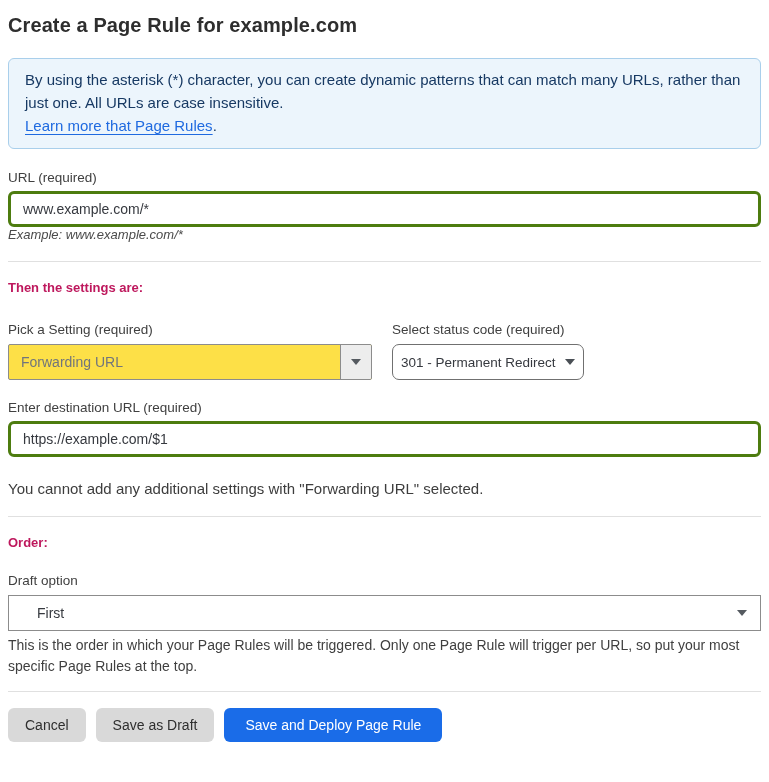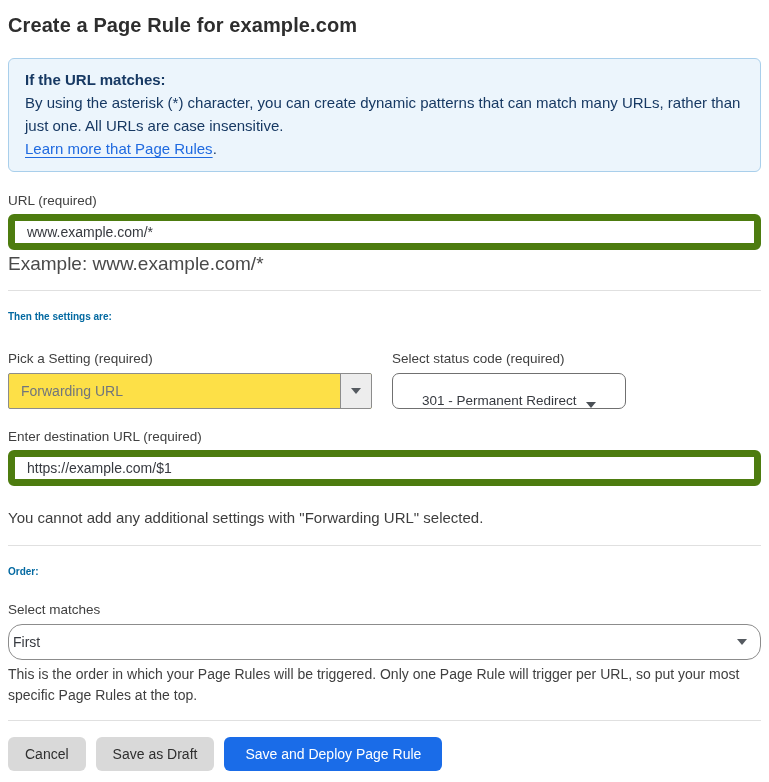--- a/index.html
+++ b/index.html
@@ -44,50 +44,50 @@
     font-size: 13.5px;
     line-height: 17px;
     color: #404040;
   }
 
   .text-input {
     display: block;
     width: 753px;
     height: 36px;
     margin-top: 5px;
-    border: 7px solid #4d7c0f;
+    border: 3px solid #4d7c0f;
     border-radius: 6px;
     padding: 0 12px;
     font-family: "Liberation Sans", "DejaVu Sans", sans-serif;
     font-size: 14px;
     color: #36393f;
     background: #ffffff;
     outline: none;
   }
 
   .helper-text {
-    margin-top: 6px;
-    font-size: 19px;
+    font-size: 13px;
     line-height: 16px;
     color: #4a4a4a;
+    font-style: italic;
   }
 
   .divider {
     border: none;
     border-top: 1px solid #e0e0e0;
     height: 0;
     margin-top: 18px;
   }
 
   .section-heading {
     margin-top: 16px;
-    font-size: 10px;
+    font-size: 13px;
     line-height: 19px;
     font-weight: 700;
-    color: #0369a1;
+    color: #be185d;
   }
 
   .settings-row {
     margin-top: 24px;
     display: flex;
     align-items: flex-start;
   }
   .settings-col-picker { width: 364px; }
   .settings-col-status { margin-left: 20px; }
 
@@ -121,26 +121,26 @@
   .caret {
     width: 0; height: 0;
     border-left: 5px solid transparent;
     border-right: 5px solid transparent;
     border-top: 6px solid #555a60;
   }
 
   .status-combo {
     margin-top: 6px;
     display: inline-flex;
-    align-items: flex-end;
+    align-items: center;
     height: 36px;
     border: 1px solid #707070;
     border-radius: 7px;
     background: #ffffff;
-    padding: 0 29px;
+    padding: 0 8px;
     font-size: 13.5px;
     color: #36393f;
     cursor: pointer;
     gap: 9px;
     white-space: nowrap;
   }
   .status-combo .caret { border-top-color: #4a4f55; }
 
   .dest-label { margin-top: 19px; }
 
@@ -152,25 +152,25 @@
   }
 
   .order-label { margin-top: 20px; }
 
   .select-box {
     position: relative;
     margin-top: 6px;
     width: 753px;
     height: 36px;
     border: 1px solid #8c8c8c;
-    border-radius: 14px;
+    border-radius: 0;
     background: #ffffff;
     display: flex;
     align-items: center;
-    padding: 0 34px 0 4px;
+    padding: 0 34px 0 28px;
     font-size: 14px;
     color: #36393f;
     cursor: pointer;
   }
   .select-box .caret {
     position: absolute;
     right: 13px;
     top: 50%;
     margin-top: -3px;
   }
@@ -211,21 +211,20 @@
     color: #ffffff;
     padding: 0 21px;
   }
 </style>
 </head>
 <body>
 
 <h1 class="page-title">Create a Page Rule for example.com</h1>
 
 <div class="info-box">
-  <div class="info-heading">If the URL matches:</div>
   <div class="info-body">By using the asterisk (*) character, you can create dynamic patterns that can match many URLs, rather than just one. All URLs are case insensitive.</div>
   <div><a class="info-link">Learn more that Page Rules</a><span class="info-link-suffix">.</span></div>
 </div>
 
 <div class="field-label" style="margin-top:20px">URL (required)</div>
 <input class="text-input" type="text" value="www.example.com/*" style="">
 <div class="helper-text">Example: www.example.com/*</div>
 
 <hr class="divider">
 
@@ -252,21 +251,21 @@
 
 <div class="field-label dest-label">Enter destination URL (required)</div>
 <input class="text-input" type="text" value="https://example.com/$1" style="">
 
 <div class="note-text">You cannot add any additional settings with "Forwarding URL" selected.</div>
 
 <hr class="divider">
 
 <div class="section-heading">Order:</div>
 
-<div class="field-label order-label">Select matches</div>
+<div class="field-label order-label">Draft option</div>
 <div class="select-box">
   <span>First</span>
   <span class="caret"></span>
 </div>
 <div class="order-helper">This is the order in which your Page Rules will be triggered. Only one Page Rule will trigger per URL, so put your most specific Page Rules at the top.</div>
 
 <hr class="divider footer-divider">
 
 <div class="button-row">
   <button class="btn btn-gray btn-cancel">Cancel</button>

